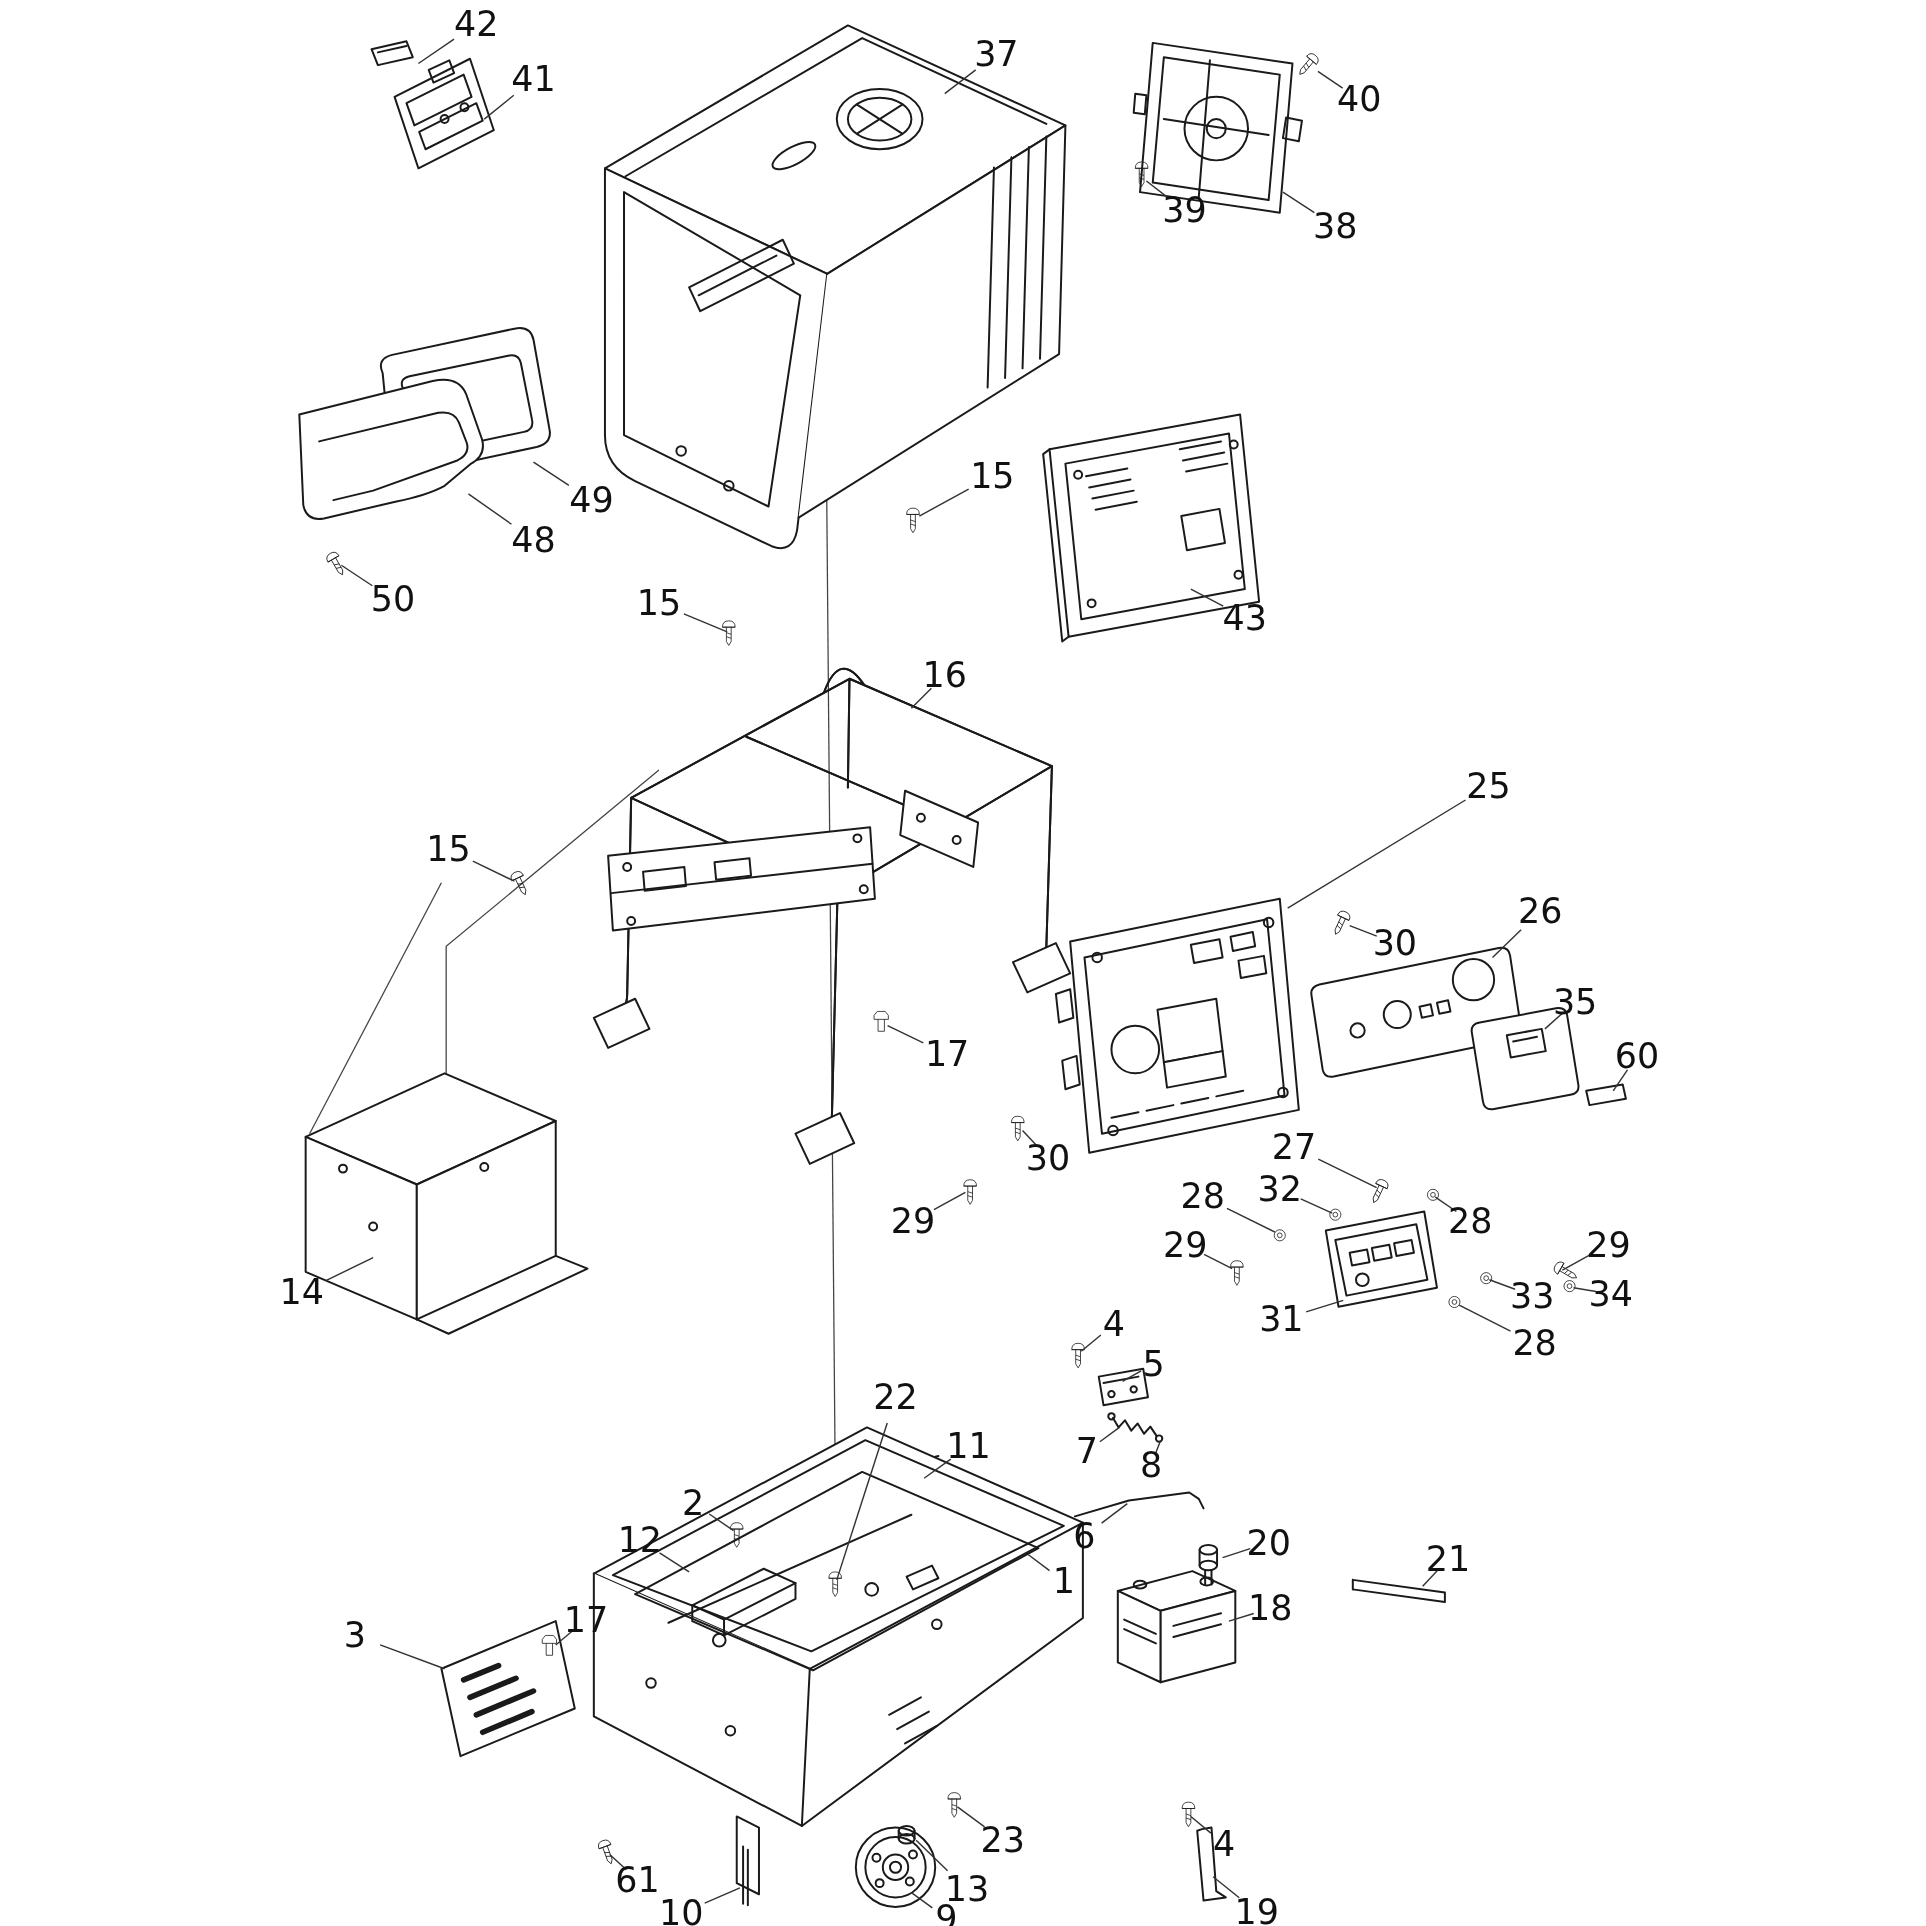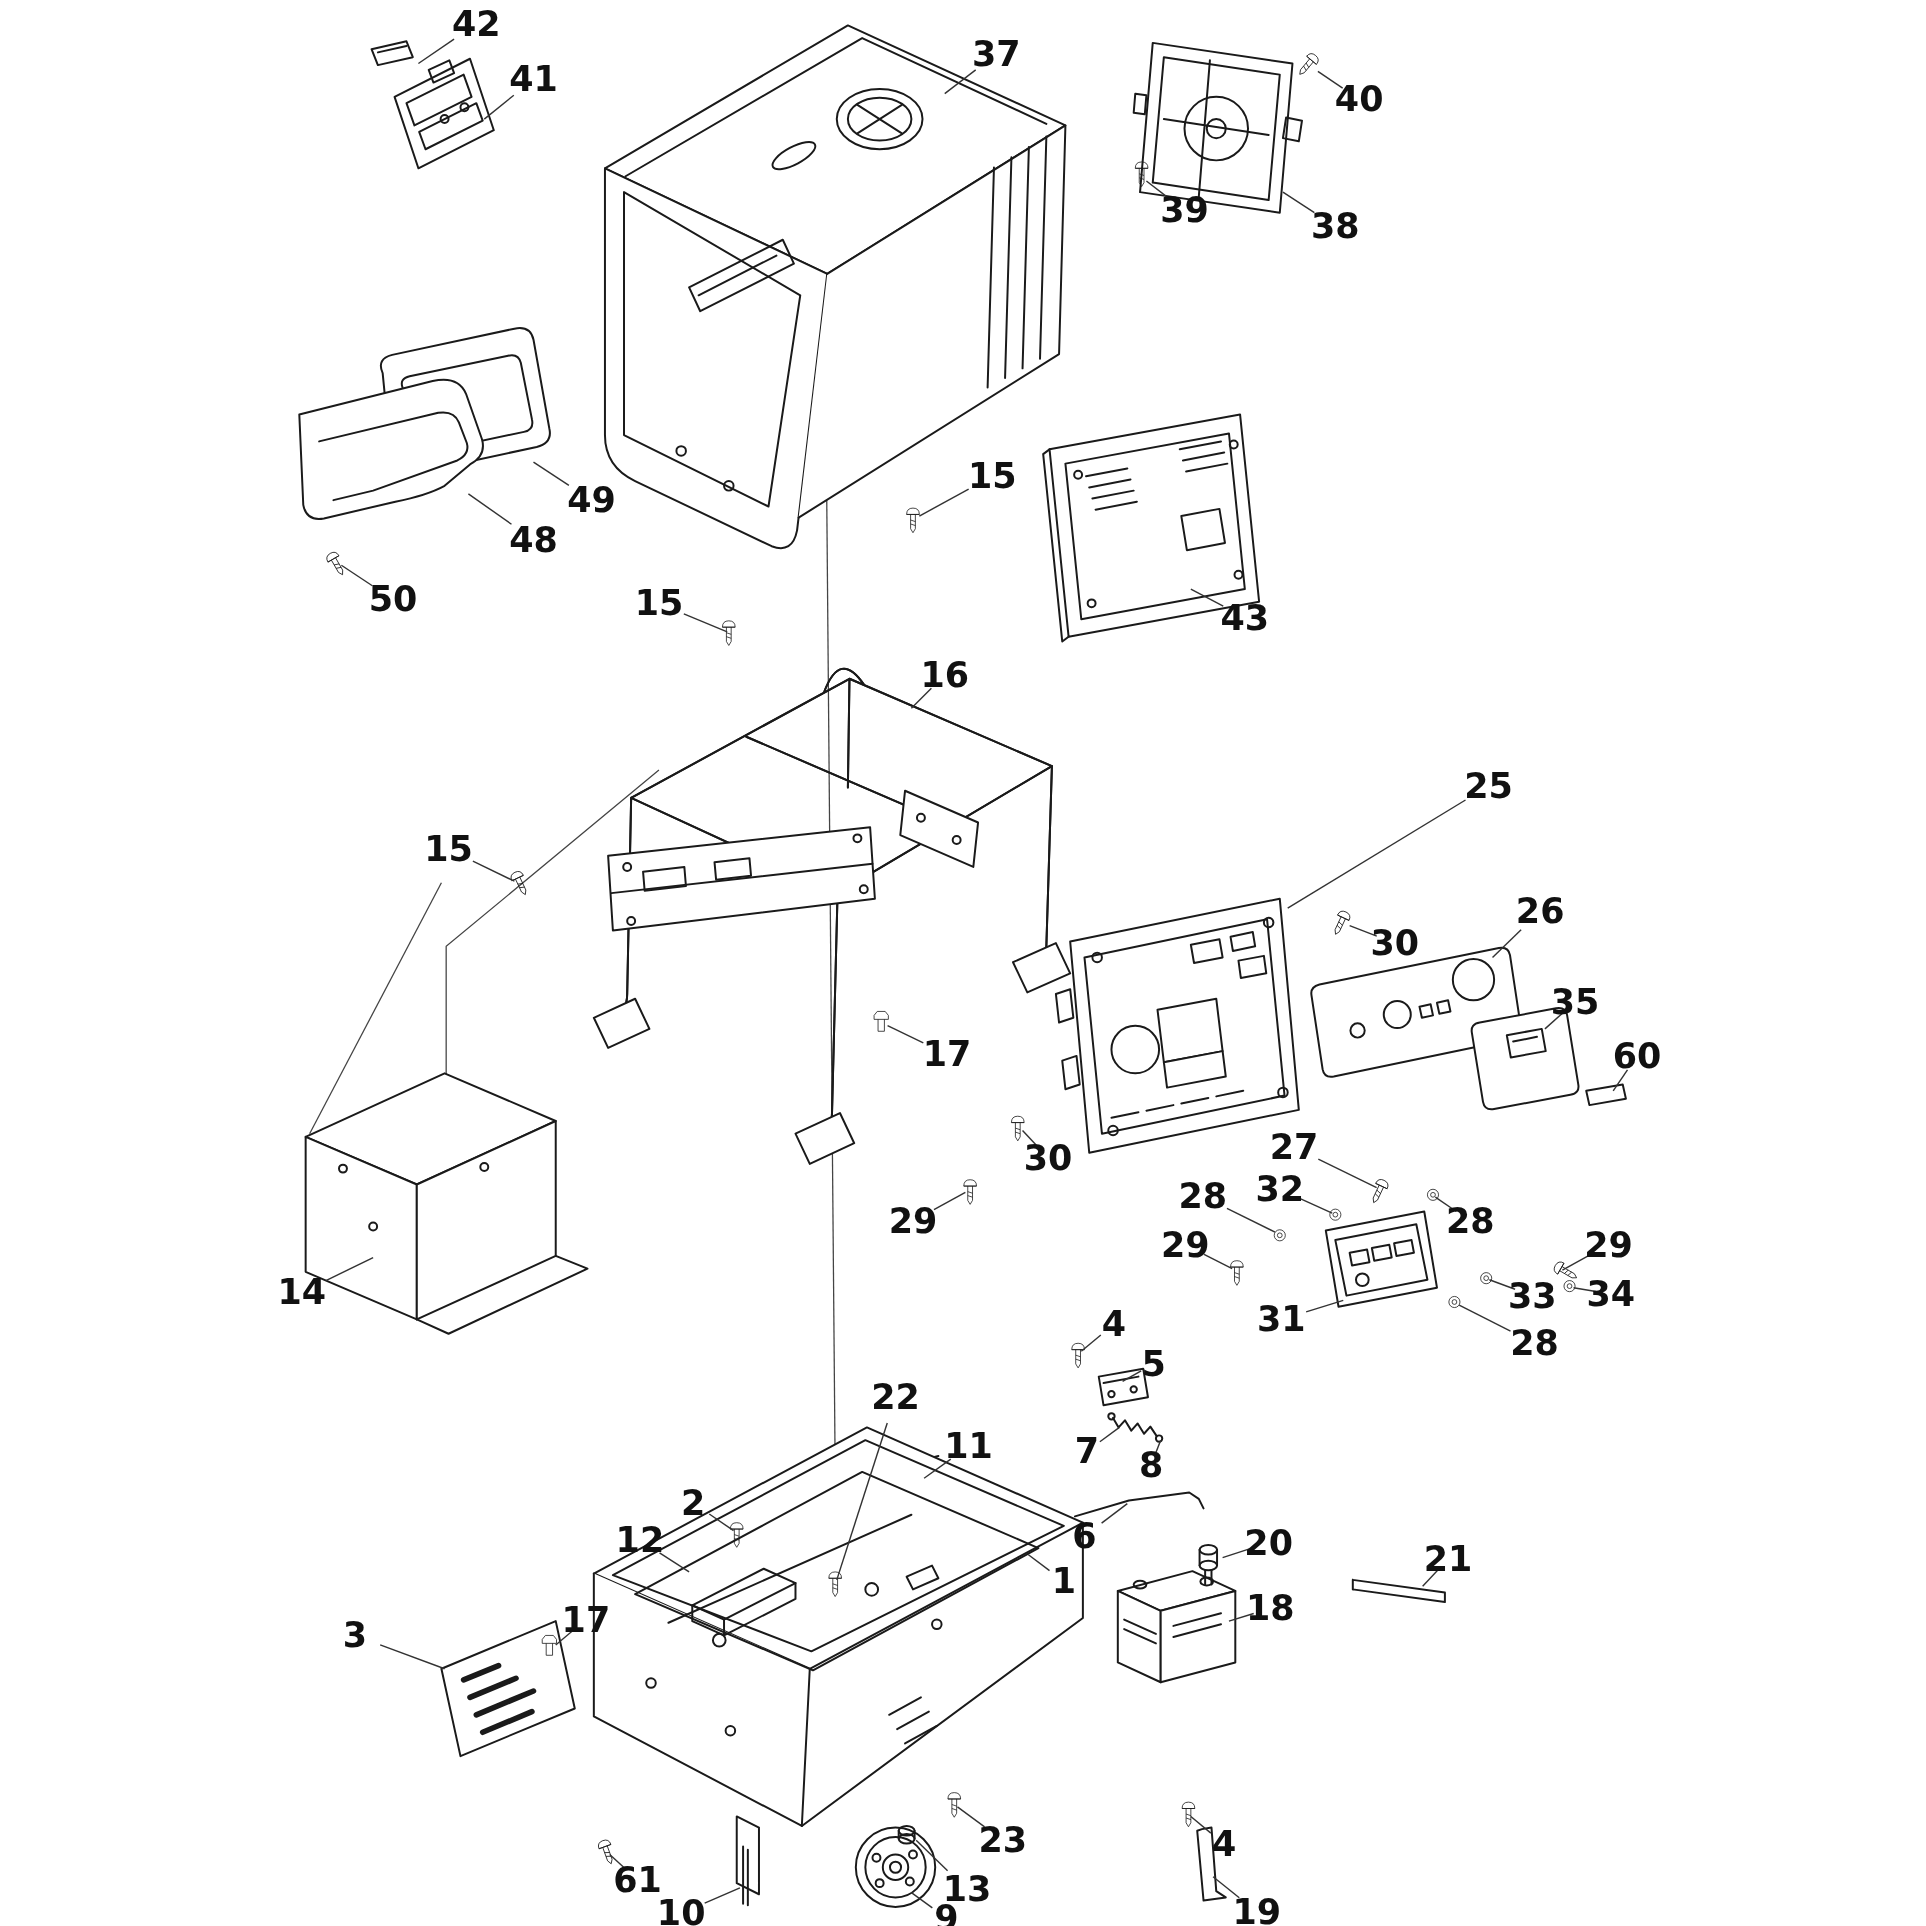--- a/index.html
+++ b/index.html
@@ -1,17 +1,17 @@
 <!DOCTYPE html>
 <html style="--line: #1a1a1a; --leader: #333333; --bg: #ffffff;font-size:12.7px"><head>
 <meta charset="utf-8">
 <style>
   html,body{margin:0;padding:0;background:#ffffff;}
   body{width:1926px;height:1926px;font-family:"DejaVu Sans",sans-serif;}
-  .stage{position:relative;width:1926px;height:1926px;background:var(--bg,#fff);overflow:hidden;font-weight:bold;}
+  .stage{position:relative;width:1926px;height:1926px;background:var(--bg,#fff);overflow:hidden;}
   svg{display:block;width:100%;height:100%;}
   #parts path, #parts ellipse, #parts circle, #parts line{
     stroke:var(--line,#1a1a1a);stroke-width:2.5;fill:none;
     stroke-linejoin:round;stroke-linecap:round;
   }
   #parts .fillwhite{fill:#ffffff;}
   #parts .logo{stroke-width:7;}
   #tubes-outer{stroke:var(--line,#1a1a1a);stroke-width:15;fill:none;stroke-linejoin:round;stroke-linecap:round;}
   #tubes-inner{stroke:#ffffff;stroke-width:10;fill:none;stroke-linejoin:round;stroke-linecap:round;}
   #alignment path{stroke:#444;stroke-width:1.6;fill:none;}

